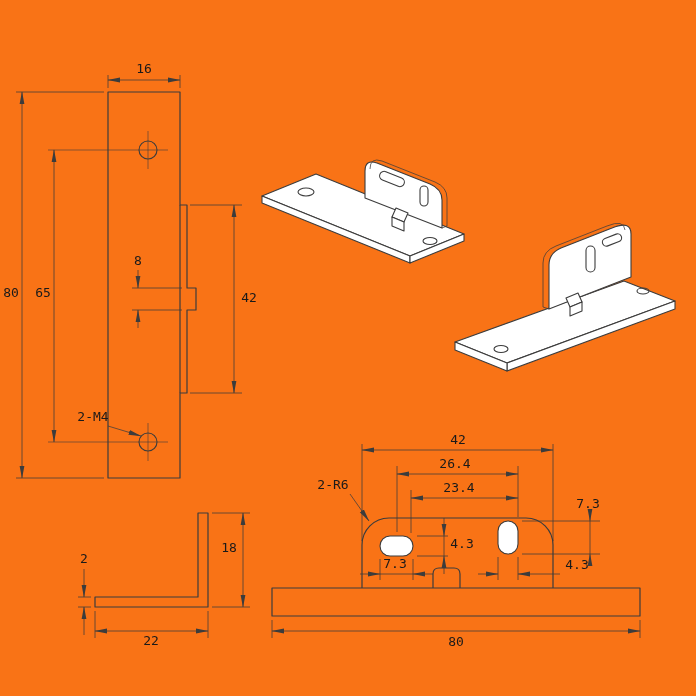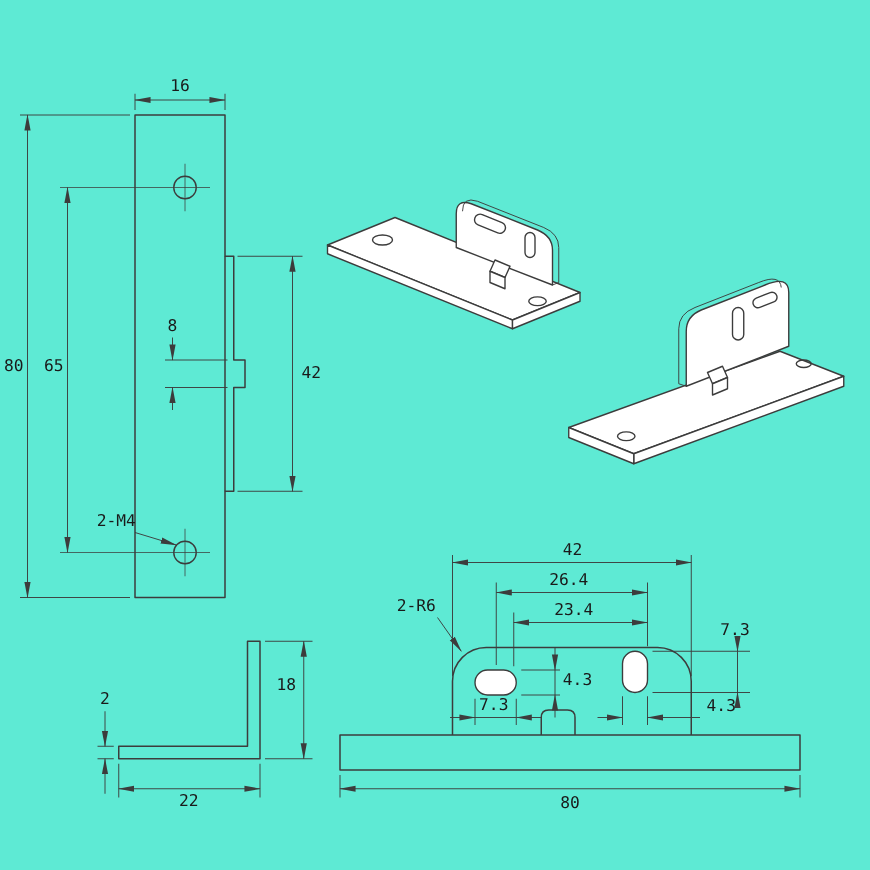--- a/index.html
+++ b/index.html
@@ -1,16 +1,16 @@
 <!DOCTYPE html>
 <html><head>
 <meta charset="utf-8">
 <style>
   html,body{margin:0;padding:0;background:#ffffff;}
-  .sheet{width:696px;height:696px;position:relative;background:#5eead4;overflow:hidden;}
+  .sheet{width:696px;height:696px;position:relative;background:#f97316;overflow:hidden;}
   svg{display:block;}
   text{font-family:"DejaVu Sans Mono","Liberation Mono",monospace;font-size:13px;fill:#1a1a1a;text-anchor:middle;}
   .ol{fill:none;stroke:#3c3c3c;stroke-width:1.2;stroke-linejoin:round;}
   .face{fill:#ffffff;stroke:#3c3c3c;stroke-width:1.1;stroke-linejoin:round;}
   .dim{fill:none;stroke:#3c3c3c;stroke-width:0.75;}
   .cl{fill:none;stroke:#3c3c3c;stroke-width:0.6;}
   .hole{fill:none;stroke:#3c3c3c;stroke-width:1.1;}
   .slot{fill:#ffffff;stroke:#3c3c3c;stroke-width:1.1;}
 </style>
 </head>

